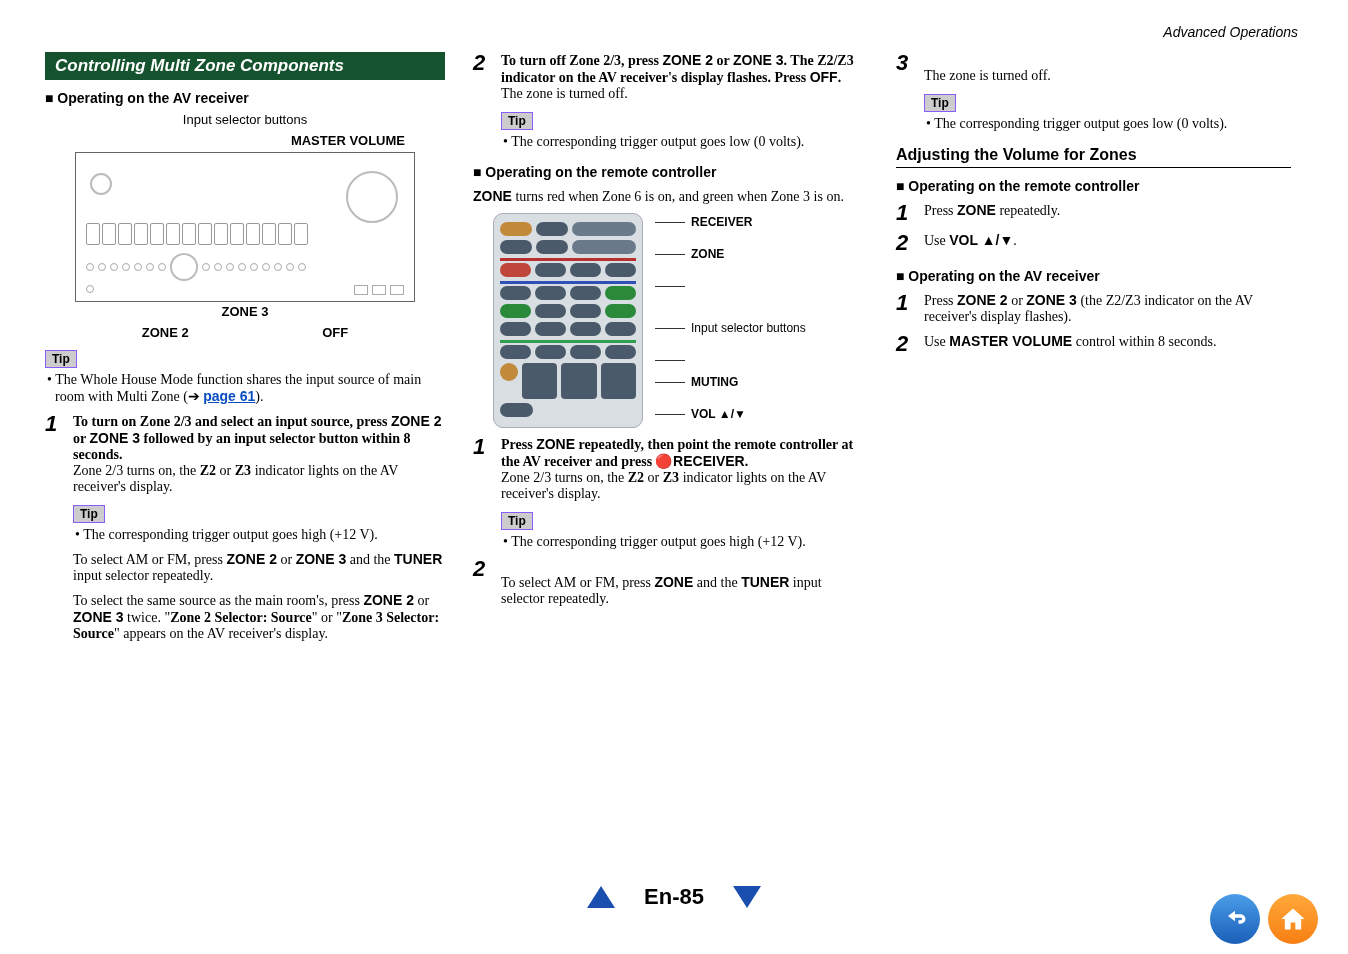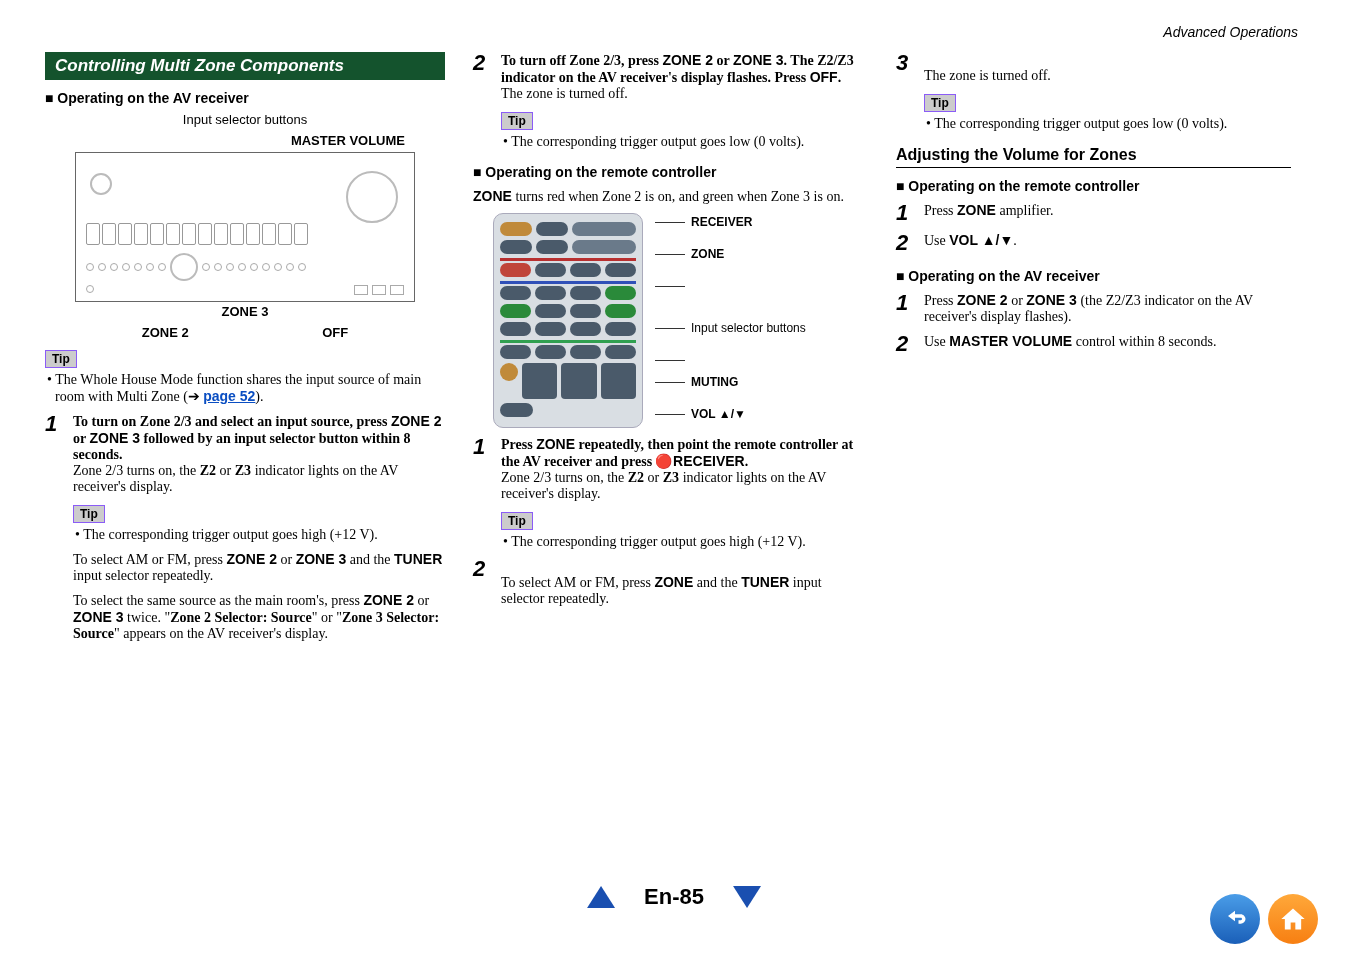--- a/index.html
+++ b/index.html
@@ -296,21 +296,21 @@
       </div>
       <div class="zone3-lbl">ZONE 3</div>
       <div class="label-row">
         <span>ZONE 2</span>
         <span>OFF</span>
       </div>
     </div>
 
     <div class="tip-box">Tip</div>
     <div class="bullet-line minor">
-      <span>The Whole House Mode function shares the input source of main room with Multi Zone (➔ </span><a href="#" class="link">page 52</a><span>).</span>
+      <span>The Whole House Mode function shares the input source of main room with Multi Zone (➔ </span><a href="#" class="link">page 61</a><span>).</span>
     </div>
 
     <div class="step-row">
       <div class="step-num">1</div>
       <div class="step-body">
         <span class="lead">
           <span>To turn on Zone 2/3 and select an input source, press </span><span class="bold-sans">ZONE 2</span><span> or </span><span class="bold-sans">ZONE 3</span><span> followed by an input selector button within 8 seconds.</span>
         </span><br>
         <span class="plain">
           <span>Zone 2/3 turns on, the </span><b>Z2</b><span> or </span><b>Z3</b><span> indicator lights on the AV receiver's display.</span>
@@ -342,21 +342,21 @@
         <span class="plain">The zone is turned off.</span>
       </div>
     </div>
     <div style="margin-left:28px;">
       <div class="tip-box">Tip</div>
       <div class="bullet-line minor">The corresponding trigger output goes low (0 volts).</div>
     </div>
 
     <div class="sub-h" style="margin-top:14px;">Operating on the remote controller</div>
     <p class="para">
-      <span class="bold-sans">ZONE</span><span> turns red when Zone 2 is on, and green when Zone 3 is on.</span>
+      <span class="bold-sans">ZONE</span><span> turns red when Zone 6 is on, and green when Zone 3 is on.</span>
     </p>
 
     <div class="remote-wrap">
       <div class="remote">
         <div class="remote-row">
             <div class="pill orange"></div>
             <div class="pill"></div>
             <div class="pill wide"></div>
           </div>
         <div class="remote-row">
@@ -459,21 +459,21 @@
       <div class="bullet-line minor">The corresponding trigger output goes low (0 volts).</div>
     </div>
 
     <div class="sec-h">Adjusting the Volume for Zones</div>
 
     <div class="sub-h">Operating on the remote controller</div>
 
     <div class="step-row">
       <div class="step-num">1</div>
       <div class="step-body lead">
-        <span>Press </span><span class="bold-sans">ZONE</span><span> amplifier.</span>
+        <span>Press </span><span class="bold-sans">ZONE</span><span> repeatedly.</span>
       </div>
     </div>
     <div class="step-row">
       <div class="step-num">2</div>
       <div class="step-body lead">
         <span>Use </span><span class="bold-sans">VOL ▲/▼</span><span>.</span>
       </div>
     </div>
 
     <div class="sub-h" style="margin-top:14px;">Operating on the AV receiver</div>

